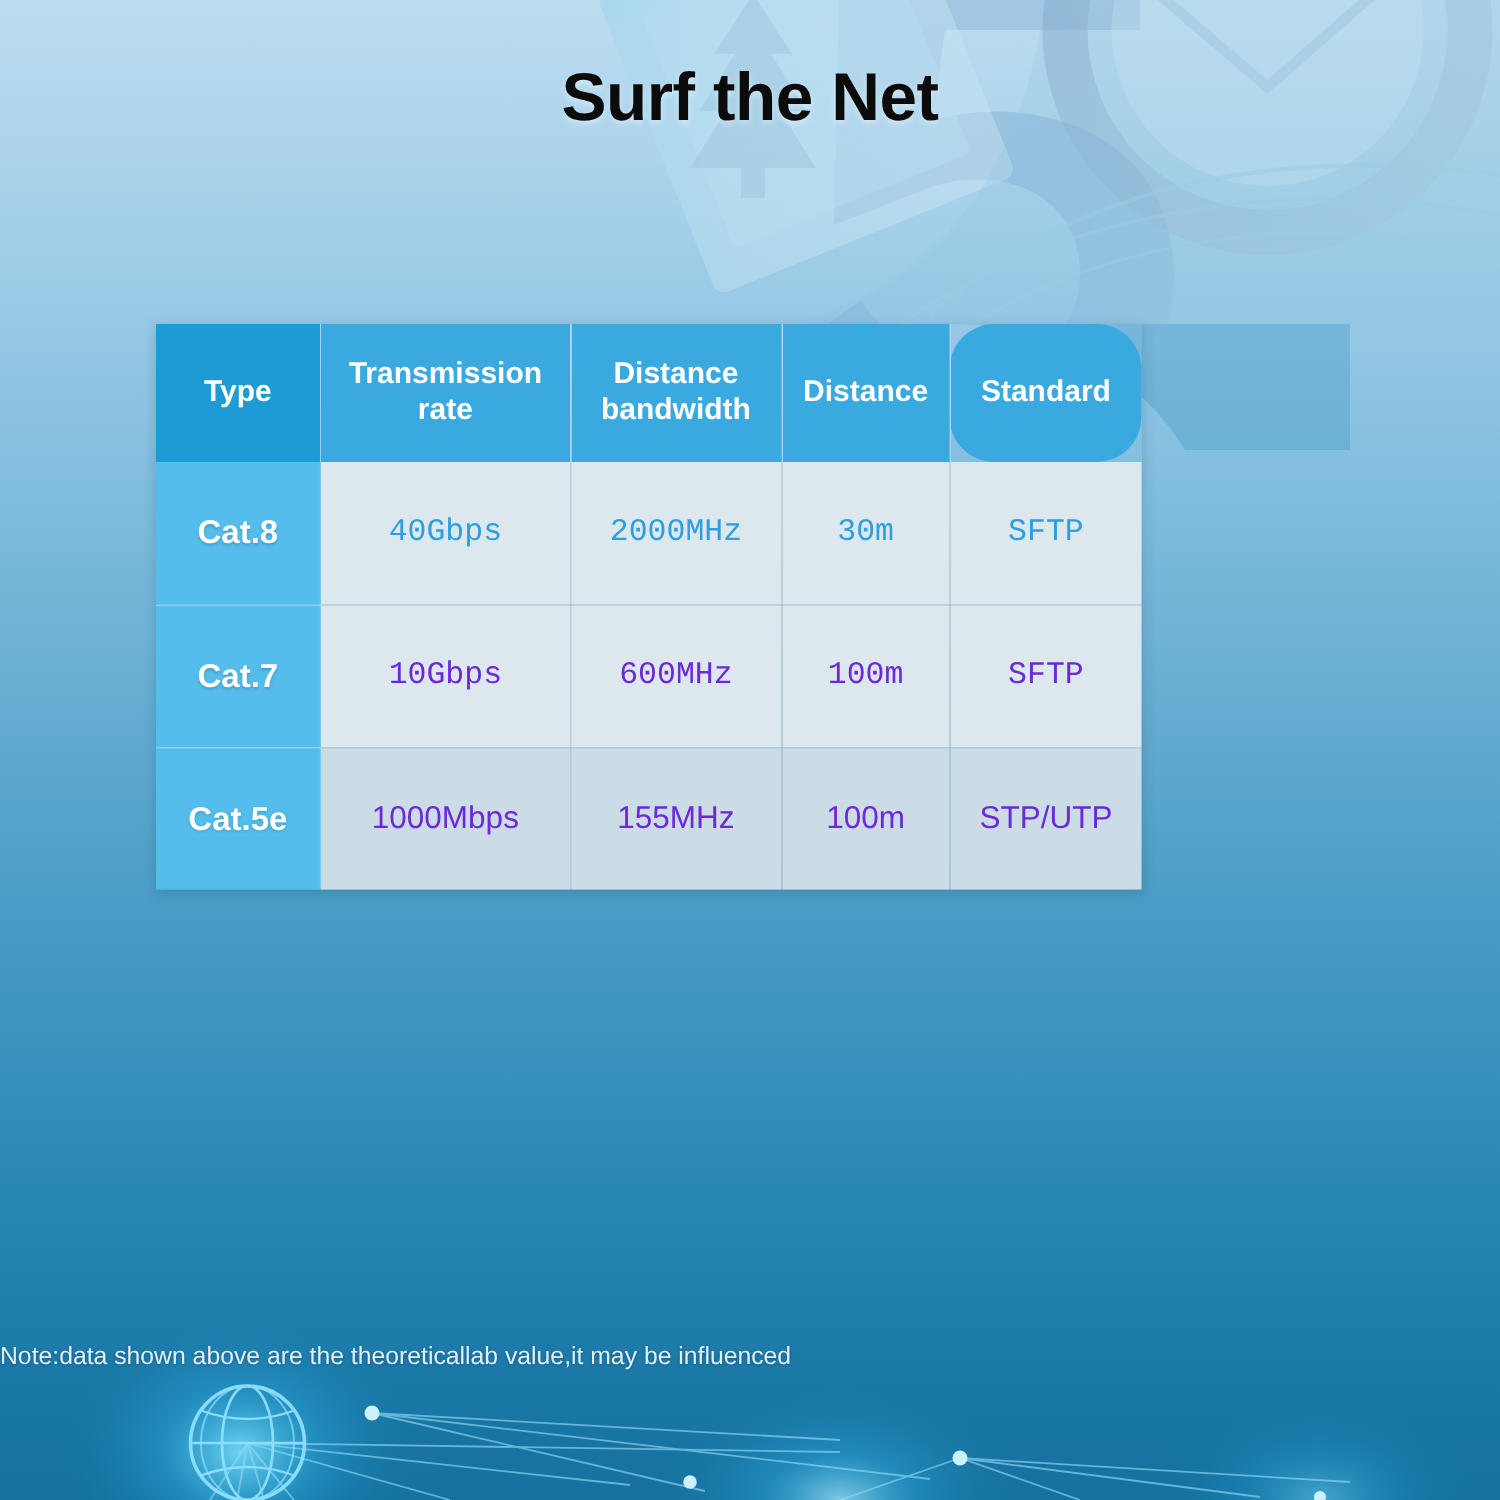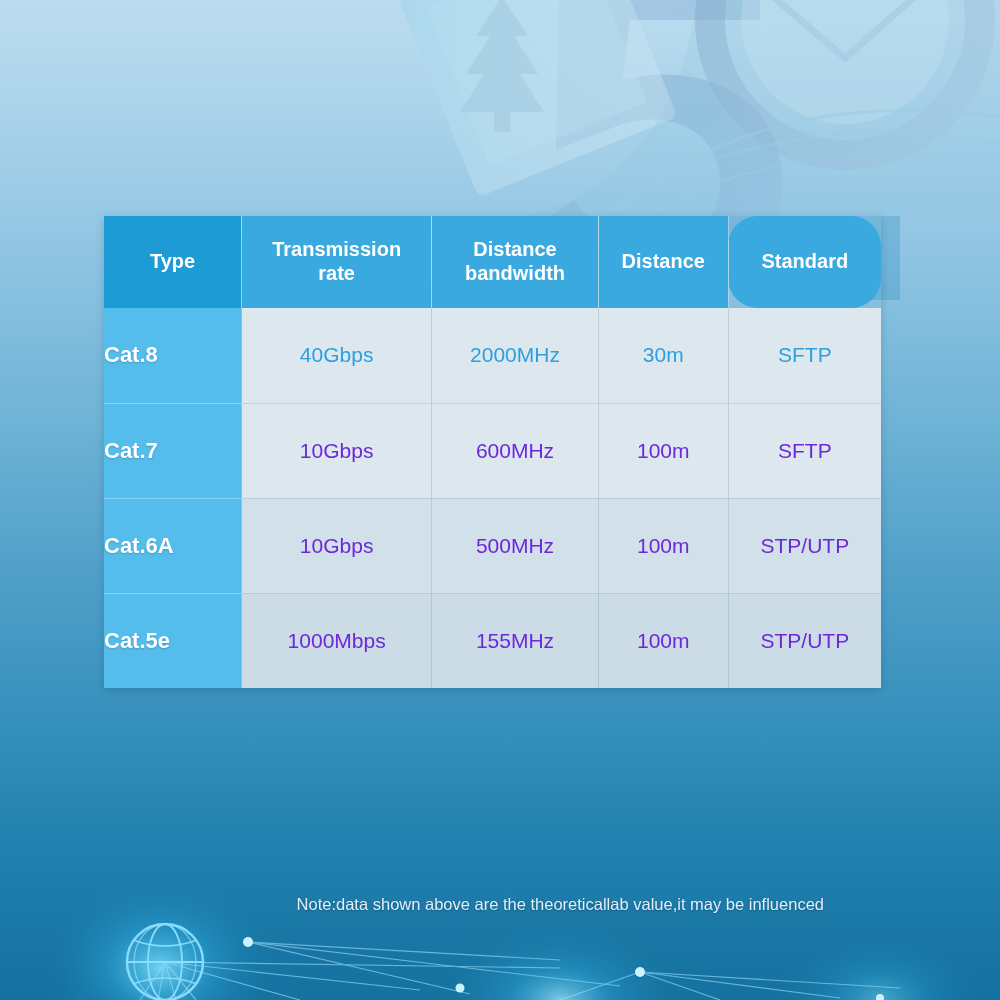--- a/index.html
+++ b/index.html
@@ -42,21 +42,21 @@
     font-size:45px;
     line-height:1.30;
     letter-spacing:-0.3px;
     text-shadow:0 2px 4px rgba(255,255,255,0.45);
   }
 
   
   #spec-table {
     position:absolute;
     left:104px; top:216px;
-    width:777px;
+    width:657px;
     border-collapse:collapse;
     z-index:9;
     box-shadow:0 2px 8px rgba(10,60,90,0.22);
   }
   #spec-table td, #spec-table th { padding:0; }
 
   
   .col-type   { width:141px; }
   .col-rate   { width:193px; }
   .col-freq   { width:170px; }
@@ -93,41 +93,42 @@
     border-bottom:1px solid rgba(120,150,170,0.26);
   }
   .cell:last-child { border-right:none; }
   tbody tr:last-child .cell { border-bottom:none; }
 
   .type-cell {
     background:#55bdeb;
     color:#ffffff;
     font-weight:bold;
     font-size:22px;
+    text-align:center;
     vertical-align:middle;
     border-bottom:1px solid rgba(255,255,255,0.30);
     border-right:1px solid rgba(255,255,255,0.18);
     text-shadow:0 1px 2px rgba(0,60,95,0.25);
   }
   tbody tr:last-child .type-cell { border-bottom:none; }
 
   
-  .bg-a .cell { background:#dde8ee; }
+  .bg-a .cell { background:#dde8ee;font-family:Liberation Mono, monospace; }
   .bg-b .cell { background:#d2e0e9; }
   .bg-c .cell { background:#cbdce7; }
 
   
   .row-hl .cell { color:#2b9fe0; }
 
   
   #note {
     position:absolute;
     left:0; top:892px;
     width:824px;
-    text-align:right;
+    text-align:left;
     z-index:9;
   }
   .note-line {
     display:block;
     color:#e3eef6;
     font-size:16.5px;
     line-height:1.55;
     text-shadow:0 1px 2px rgba(0,40,70,0.35);
   }
 </style>
@@ -246,20 +247,21 @@
       <g fill="#cdf2ff">
         <circle cx="248" cy="942" r="5"></circle>
         <circle cx="460" cy="988" r="4.5"></circle>
         <circle cx="640" cy="972" r="5"></circle>
         <circle cx="880" cy="998" r="4"></circle>
       </g>
     </g>
   </svg>
 
   <div id="title-block">
+    <span class="title-line">Surf the Net</span>
   </div>
 
   <table id="spec-table">
     <colgroup>
       <col class="col-type">
         <col class="col-rate">
         <col class="col-freq">
       <col class="col-dist">
         <col class="col-std">
     </colgroup>
@@ -288,27 +290,20 @@
         <td class="cell">30m</td>
         <td class="cell">SFTP</td>
       </tr>
       <tr class="bg-a">
         <td class="type-cell">Cat.7</td>
         <td class="cell">10Gbps</td>
         <td class="cell">600MHz</td>
         <td class="cell">100m</td>
         <td class="cell">SFTP</td>
       </tr>
-      <tr class="bg-b">
-        <td class="type-cell">Cat.6A</td>
-        <td class="cell">10Gbps</td>
-        <td class="cell">500MHz</td>
-        <td class="cell">100m</td>
-        <td class="cell">STP/UTP</td>
-      </tr>
       <tr class="bg-c">
         <td class="type-cell">Cat.5e</td>
         <td class="cell">1000Mbps</td>
         <td class="cell">155MHz</td>
         <td class="cell">100m</td>
         <td class="cell">STP/UTP</td>
       </tr>
     </tbody>
   </table>
 

